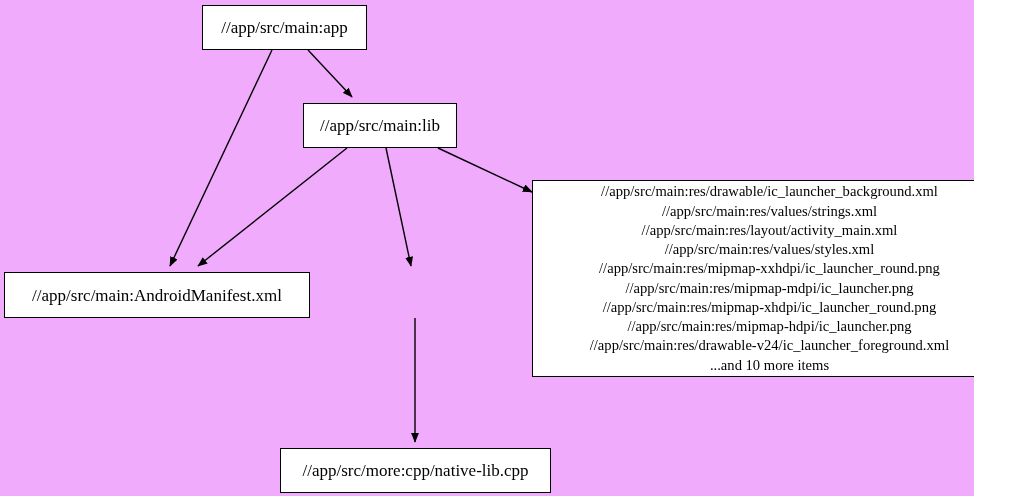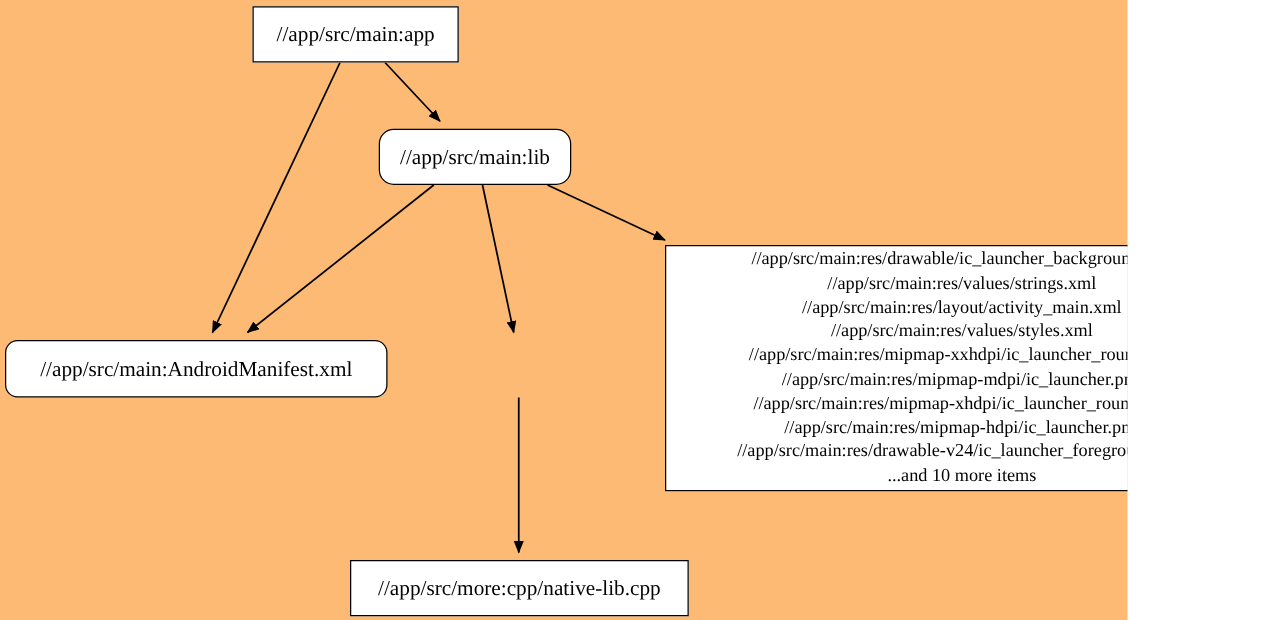--- a/index.html
+++ b/index.html
@@ -3,23 +3,23 @@
 <meta charset="utf-8">
 <title>Dependency Graph</title>
 <style>
   html, body {
     margin: 0;
     padding: 0;
     background: #ffffff;
   }
   #graph-canvas {
     position: relative;
-    width: 902px;
+    width: 974px;
     height: 496px;
-    background: #fdba74;
+    background: #f0abfc;
     overflow: hidden;
     font-family: "Liberation Serif", "DejaVu Serif", serif;
   }
   #edge-layer {
     position: absolute;
     left: 0;
     top: 0;
     width: 1018px;
     height: 496px;
     pointer-events: none;
@@ -38,25 +38,25 @@
     line-height: 1.0;
   }
   .node-label {
     display: block;
     white-space: pre;
     text-align: center;
   }
 
   
   #node-app        { left: 202px; top: 5px;   width: 165px; height: 45px;  font-size: 17px; }
-  #node-lib        { left: 303px; top: 103px; width: 154px; height: 45px;  font-size: 17px; border-radius: 12px; }
-  #node-manifest   { left: 4px;   top: 272px; width: 306px; height: 46px;  font-size: 17px; border-radius: 10px; }
+  #node-lib        { left: 303px; top: 103px; width: 154px; height: 45px;  font-size: 17px; }
+  #node-manifest   { left: 4px;   top: 272px; width: 306px; height: 46px;  font-size: 17px; }
   #node-jnilib     { left: 326px; top: 272px; width: 179px; height: 46px;  font-size: 17px; }
   #node-cpp        { left: 280px; top: 448px; width: 271px; height: 45px;  font-size: 17px; }
-  #node-res        { left: 532px; top: 196px; width: 475px; height: 197px; font-size: 14.6px;
+  #node-res        { left: 532px; top: 180px; width: 475px; height: 197px; font-size: 14.6px;
                      align-items: center; justify-content: center; }
   #node-res .node-label { line-height: 1.32; }
 </style>
 </head>
 <body>
 
 <div id="graph-canvas">
 
   <svg id="edge-layer" viewBox="0 0 1018 496" width="1018" height="496" xmlns="http://www.w3.org/2000/svg">
     <defs>

